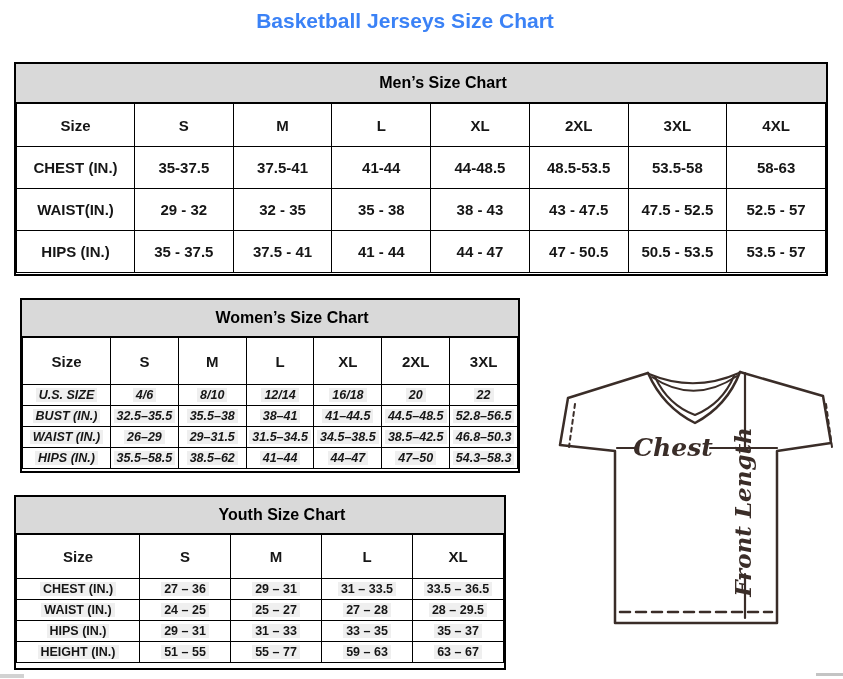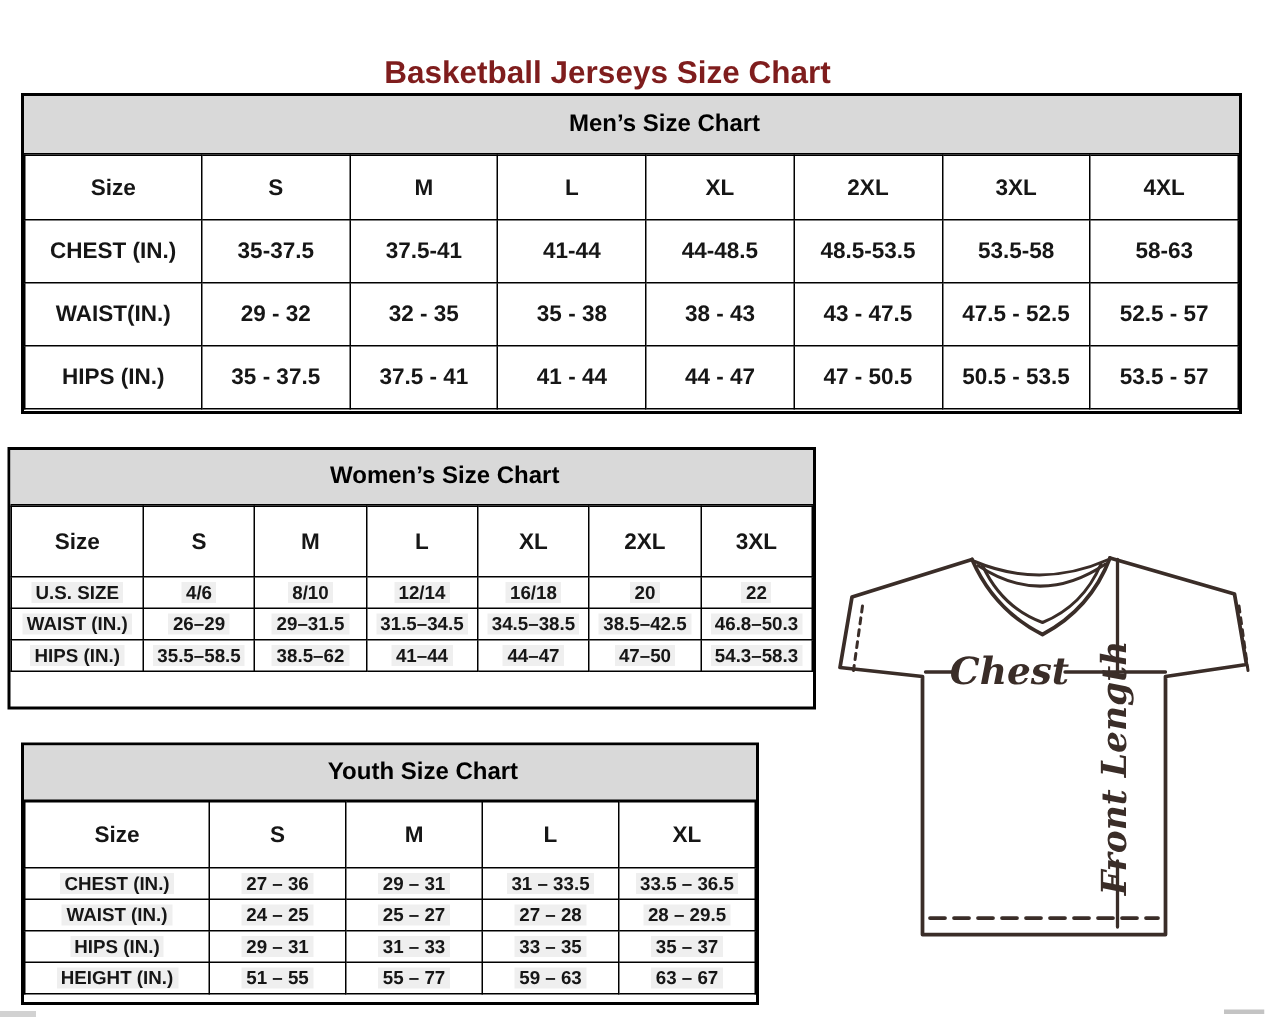--- a/index.html
+++ b/index.html
@@ -3,21 +3,21 @@
 <meta charset="utf-8">
 <style>
   html,body{margin:0;padding:0;}
   body{
     width:843px;height:679px;position:relative;background:#ffffff;
     font-family:"Liberation Sans","DejaVu Sans",sans-serif;
     -webkit-font-smoothing:antialiased;overflow:hidden;
   }
   .page-title{
     position:absolute;top:9px;left:0;width:810px;text-align:center;
-    font-size:21px;font-weight:bold;color:#7f1d1d;margin-top:28px;
+    font-size:21px;font-weight:bold;color:#3b82f6;
   }
   .chart{
     position:absolute;border:2px solid #000;background:#fff;box-sizing:border-box;
   }
   .chart-title{
     background:#d9d9d9;border-bottom:1px solid #000;text-align:center;
     font-weight:bold;font-size:16px;color:#000;
     display:flex;align-items:center;justify-content:center;padding-left:44px;
   }
   table{border-collapse:collapse;table-layout:fixed;width:100%;}
@@ -28,31 +28,31 @@
   
   #men .chart-title{height:38px;}
   #men thead tr{height:43px;}
   #men tbody tr{height:42px;}
   #men th,#men td{font-size:15px;}
   
   #women .chart-title{height:36px;}
   #women thead tr{height:47px;}
   #women tbody tr{height:21px;}
   #women thead th{font-size:15px;}
-  #women tbody th,#women tbody td{font-size:12.5px;}
+  #women tbody th,#women tbody td{font-size:12.5px;font-style:italic;}
   
   #youth .chart-title{height:36px;text-align:right;}
   #youth thead tr{height:44px;}
   #youth tbody tr{height:21px;}
   #youth thead th{font-size:15px;}
   #youth tbody th,#youth tbody td{font-size:12.5px;}
   
   .hl{background:#efefef;padding:0 3px;}
   #men{left:14px;top:62px;width:814px;height:214px;}
-  #women{left:5px;top:298px;width:539px;height:175px;}
+  #women{left:20px;top:298px;width:500px;height:175px;}
   #youth{left:14px;top:495px;width:492px;height:175px;}
   .jersey-wrap{position:absolute;left:556px;top:360px;width:288px;height:268px;}
   .scroll-frag{position:absolute;}
   #scroll-left{left:0;top:674px;width:24px;height:4px;background:#d2d2d2;}
   #scroll-right{left:816px;top:673px;width:27px;height:3px;background:#c4c4c4;}
 </style>
 </head>
 <body>
 
 <div class="page-title">Basketball Jerseys Size Chart</div>
@@ -144,20 +144,29 @@
         <tr>
           <th><span class="hl">U.S. SIZE</span></th>
           <td><span class="hl">4/6</span></td>
           <td><span class="hl">8/10</span></td>
           <td><span class="hl">12/14</span></td>
           <td><span class="hl">16/18</span></td>
           <td><span class="hl">20</span></td>
           <td><span class="hl">22</span></td>
         </tr>
         <tr>
+          <th><span class="hl">BUST (IN.)</span></th>
+          <td><span class="hl">32.5–35.5</span></td>
+          <td><span class="hl">35.5–38</span></td>
+          <td><span class="hl">38–41</span></td>
+          <td><span class="hl">41–44.5</span></td>
+          <td><span class="hl">44.5–48.5</span></td>
+          <td><span class="hl">52.8–56.5</span></td>
+        </tr>
+        <tr>
           <th><span class="hl">WAIST (IN.)</span></th>
           <td><span class="hl">26–29</span></td>
           <td><span class="hl">29–31.5</span></td>
           <td><span class="hl">31.5–34.5</span></td>
           <td><span class="hl">34.5–38.5</span></td>
           <td><span class="hl">38.5–42.5</span></td>
           <td><span class="hl">46.8–50.3</span></td>
         </tr>
         <tr>
           <th><span class="hl">HIPS (IN.)</span></th>

